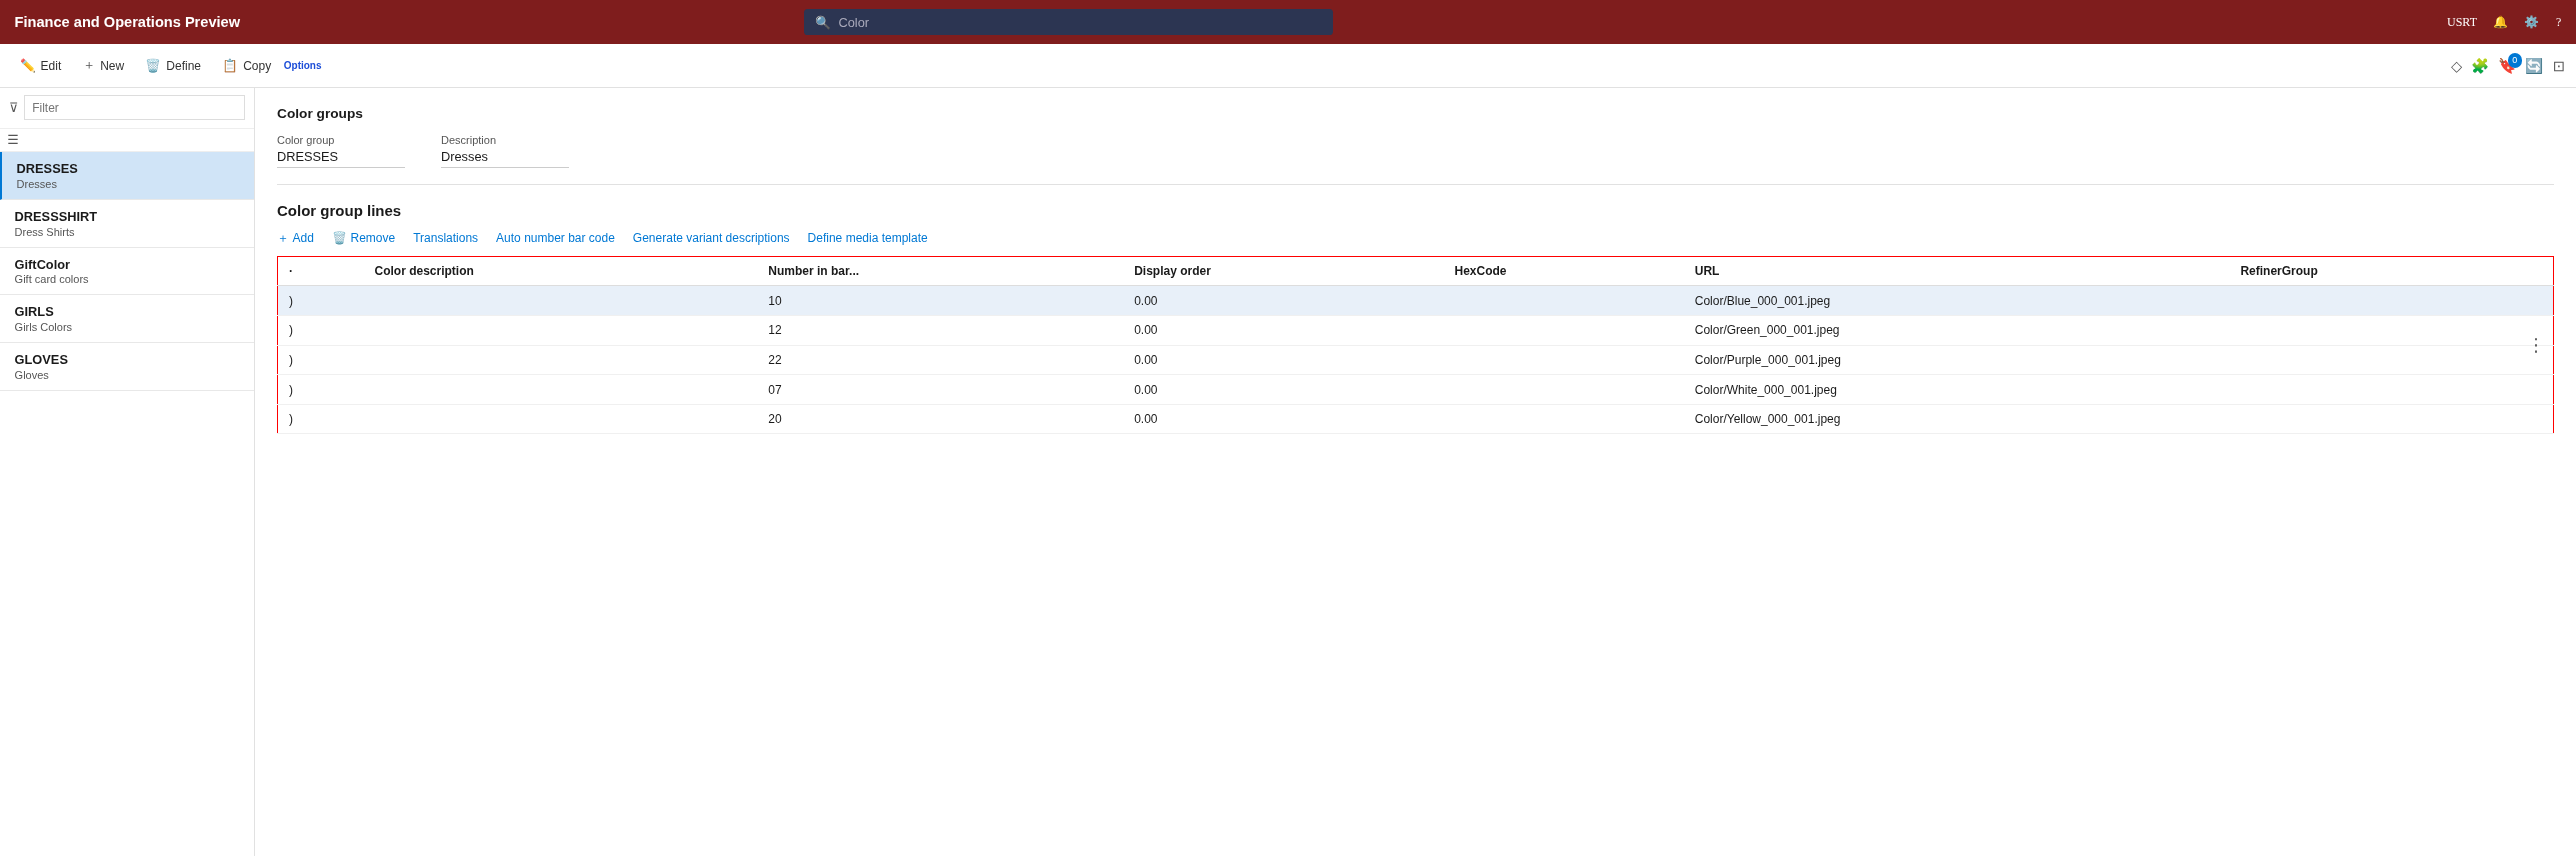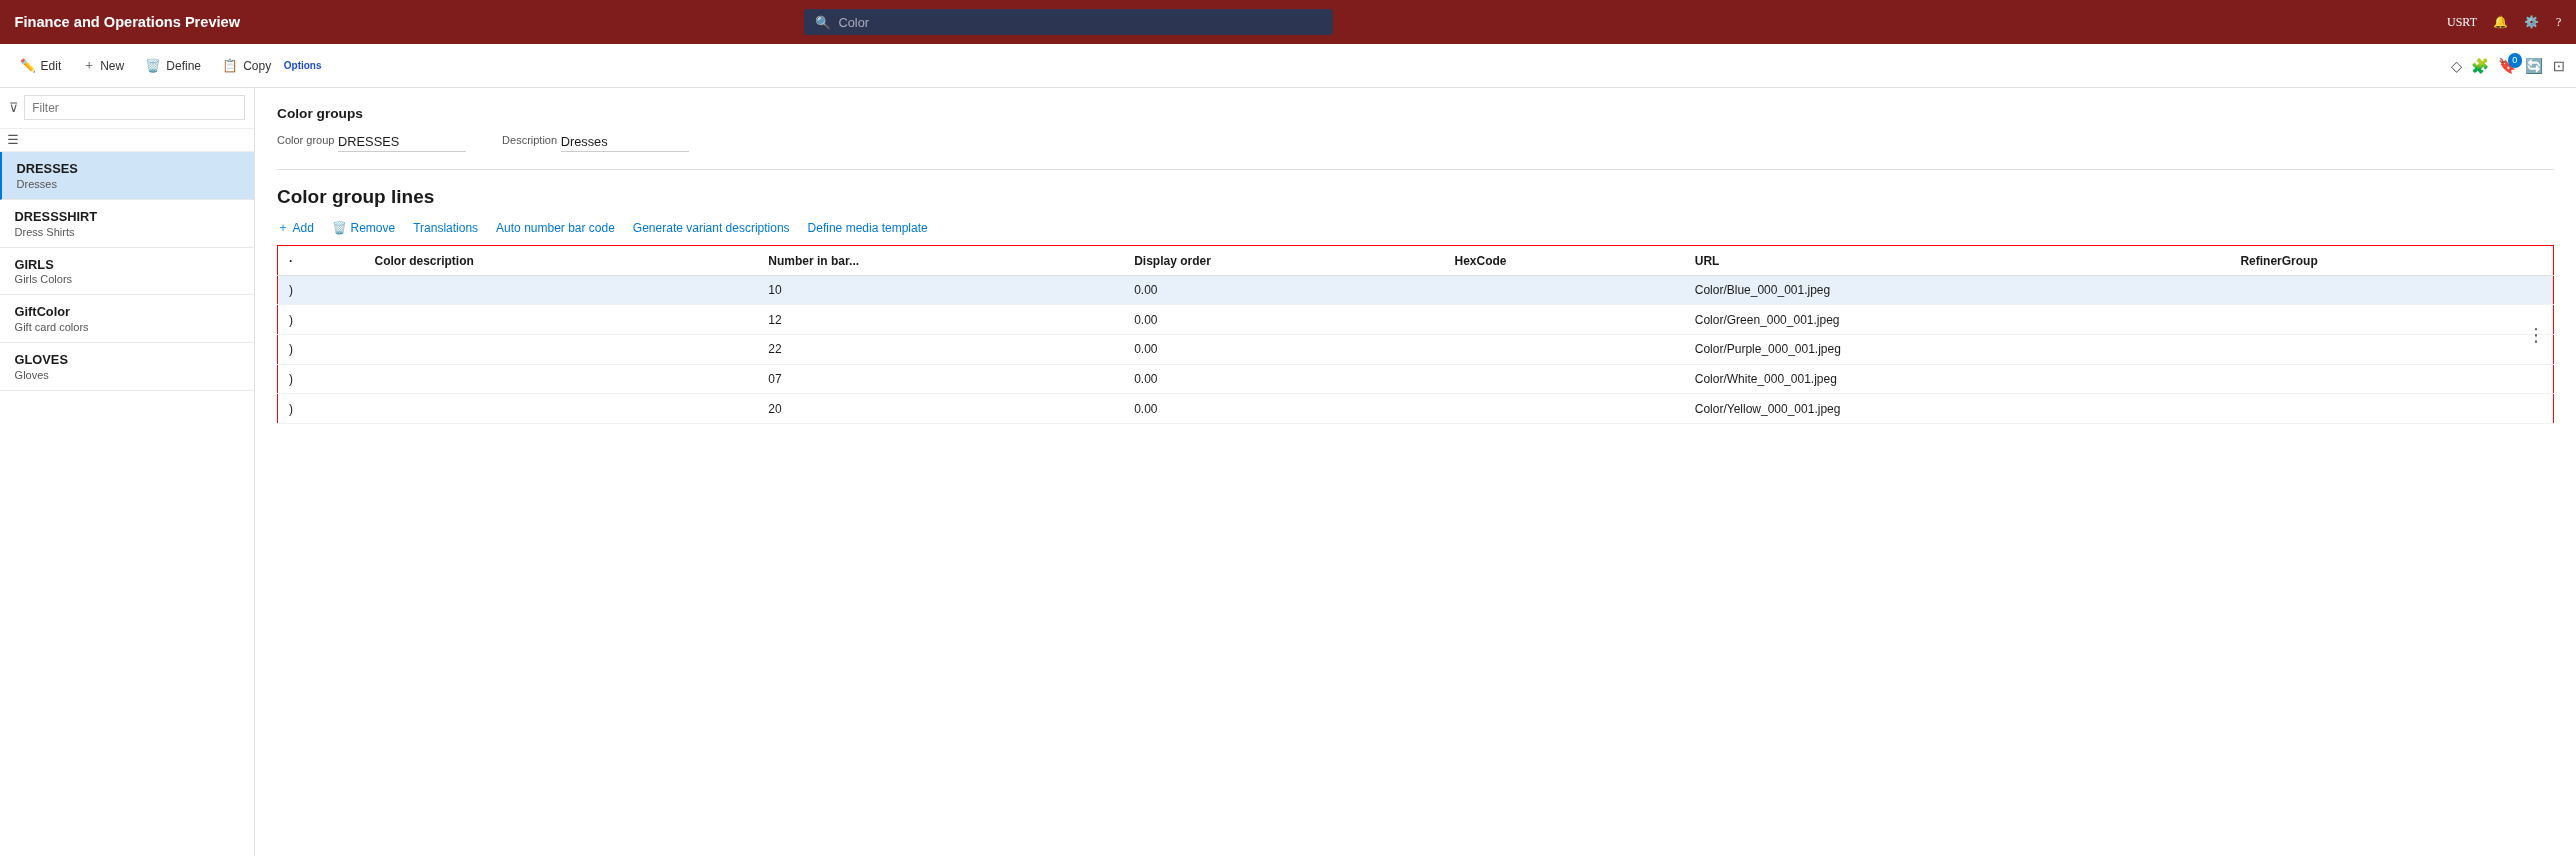--- a/index.html
+++ b/index.html
@@ -182,41 +182,41 @@
       color: #1a1a1a;
       margin-bottom: 12.8px;
     }
     .form-row {
       display: flex;
       gap: 36px;
       margin-bottom: 5.5px;
     }
     .form-group {
       display: flex;
-      flex-direction: row;
+      flex-direction: column;
       gap: 3.6px;
     }
     .form-label {
       font-size: 11px;
       color: #555;
     }
     .form-value {
       font-size: 12.8px;
       color: #1a1a1a;
       border-bottom: 0.9px solid #ccc;
       padding-bottom: 2.7px;
       min-width: 128px;
     }
     .divider {
       border: none;
       border-top: 0.9px solid #e1e1e1;
       margin: 16.4px 0;
     }
     .section-title2 {
-      font-size: 19px;
+      font-size: 15px;
       font-weight: 600;
       color: #1a1a1a;
       margin-bottom: 11px;
     }
 
     
     .lines-toolbar {
       display: flex;
       align-items: center;
       gap: 18px;
@@ -331,26 +331,26 @@
     <div class="sidebar-list" id="sidebar-list">
         <div class="sidebar-item active">
     <div class="sidebar-item-title">DRESSES</div>
     <div class="sidebar-item-sub">Dresses</div>
   </div>
         <div class="sidebar-item">
     <div class="sidebar-item-title">DRESSSHIRT</div>
     <div class="sidebar-item-sub">Dress Shirts</div>
   </div>
         <div class="sidebar-item">
+    <div class="sidebar-item-title">GiftColor</div>
+    <div class="sidebar-item-sub">Gift card colors</div>
+  </div>
+        <div class="sidebar-item">
     <div class="sidebar-item-title">GIRLS</div>
     <div class="sidebar-item-sub">Girls Colors</div>
-  </div>
-        <div class="sidebar-item">
-    <div class="sidebar-item-title">GiftColor</div>
-    <div class="sidebar-item-sub">Gift card colors</div>
   </div>
         <div class="sidebar-item">
     <div class="sidebar-item-title">GLOVES</div>
     <div class="sidebar-item-sub">Gloves</div>
   </div>
       </div>
   </div>
 
   <div class="content">
 

